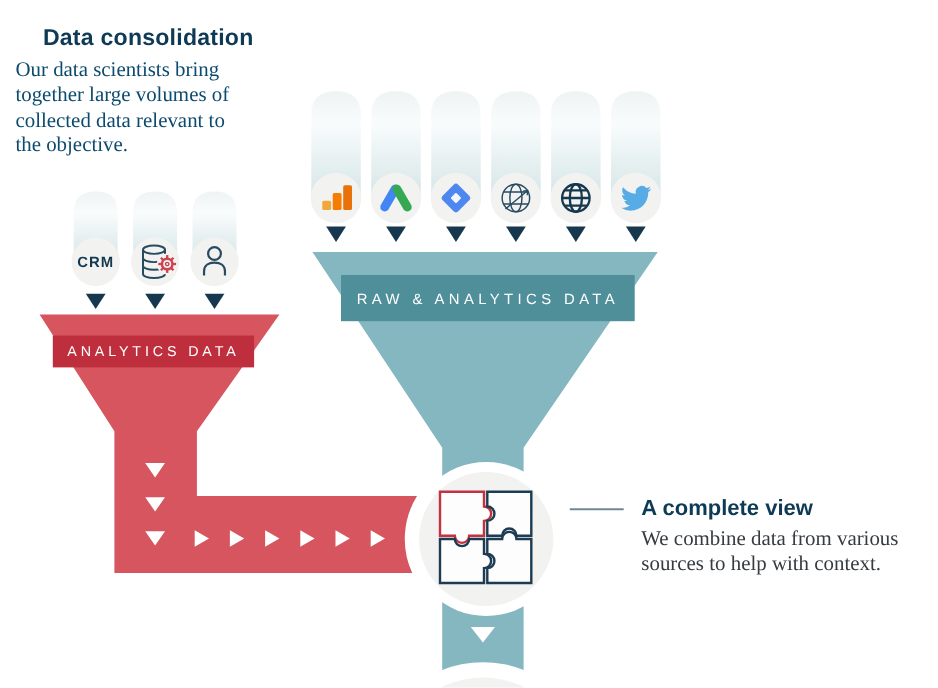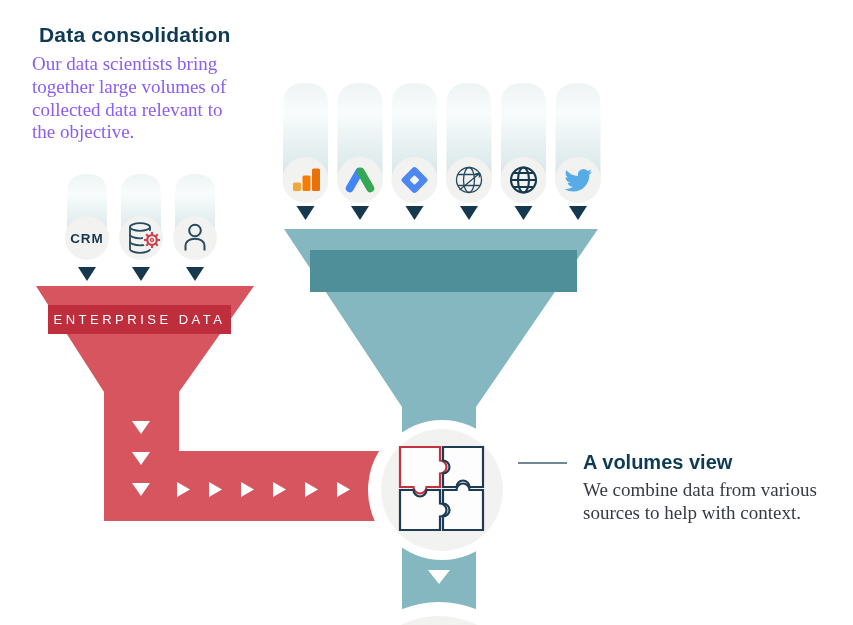--- a/index.html
+++ b/index.html
@@ -1,23 +1,23 @@
 <!DOCTYPE html>
 <html><head>
 <meta charset="utf-8">
 <style>
   html,body{margin:0;padding:0;background:#fff;}
   .canvas{position:relative;width:853px;height:625px;background:#ffffff;overflow:hidden;
           font-family:"Liberation Sans",sans-serif;}
   .svg-layer{position:absolute;left:0;top:0;}
   .title{position:absolute;left:24px;top:23px;font-size:21px;font-weight:700;
          color:#0e3a55;letter-spacing:.2px;margin-left:15px;}
-  .subtitle{position:absolute;left:32px;top:53px;width:214px;
+  .subtitle{position:absolute;left:14px;top:53px;width:214px;
             font-family:"Liberation Serif","DejaVu Serif",serif;
-            font-size:19px;line-height:1.2;color:#8b5cf6;}
+            font-size:19px;line-height:1.2;color:#0c4a6e;}
   .band-label{position:absolute;display:flex;align-items:center;justify-content:center;
               color:#ffffff;font-weight:500;white-space:nowrap;}
   .ent-label{left:48px;top:305px;width:183px;height:29px;font-size:13px;letter-spacing:3.5px;}
   .raw-label{left:310px;top:250px;width:267px;height:42px;font-size:13.5px;letter-spacing:4px;}
   .callout-title{position:absolute;left:583px;top:451px;font-size:20px;font-weight:700;color:#0e3a55;}
   .callout-body{position:absolute;left:583px;top:479px;width:276px;
                 font-family:"Liberation Serif","DejaVu Serif",serif;
                 font-size:19px;line-height:1.2;color:#363b40;}
   .crm-text{font-family:"Liberation Sans",sans-serif;font-size:13.5px;font-weight:700;
             letter-spacing:1px;fill:#16384e;}
@@ -174,20 +174,21 @@
       </g>
     </g>
 
     <line x1="518" y1="463" x2="567" y2="463" stroke="#6e8894" stroke-width="1.8"></line>
   </svg>
 
   <div class="title">Data consolidation</div>
 
   <div class="subtitle">Our data scientists bring together large volumes of collected data relevant to the objective.</div>
 
-  <div class="band-label ent-label">ENTERPRISE DATA</div>
+  <div class="band-label ent-label">ANALYTICS DATA</div>
 
+  <div class="band-label raw-label">RAW &amp; ANALYTICS DATA</div>
 
-  <div class="callout-title">A volumes view</div>
+  <div class="callout-title">A complete view</div>
 
   <div class="callout-body">We combine data from various sources to help with context.</div>
 
 </div>
 
 </body></html>

